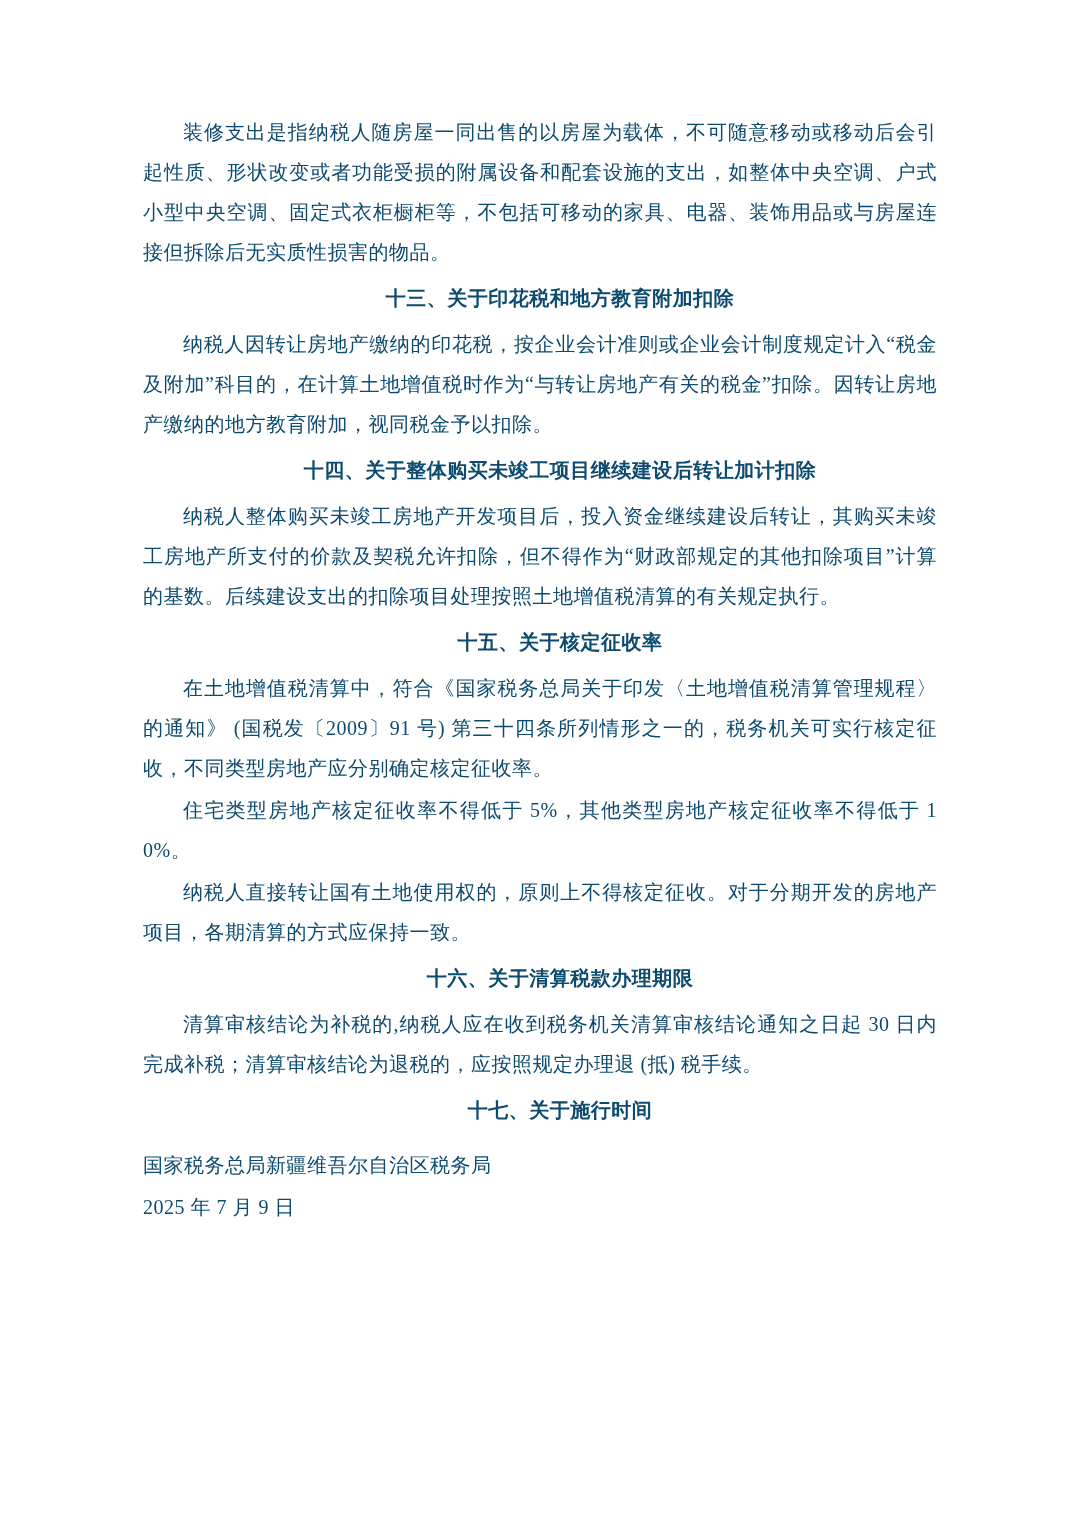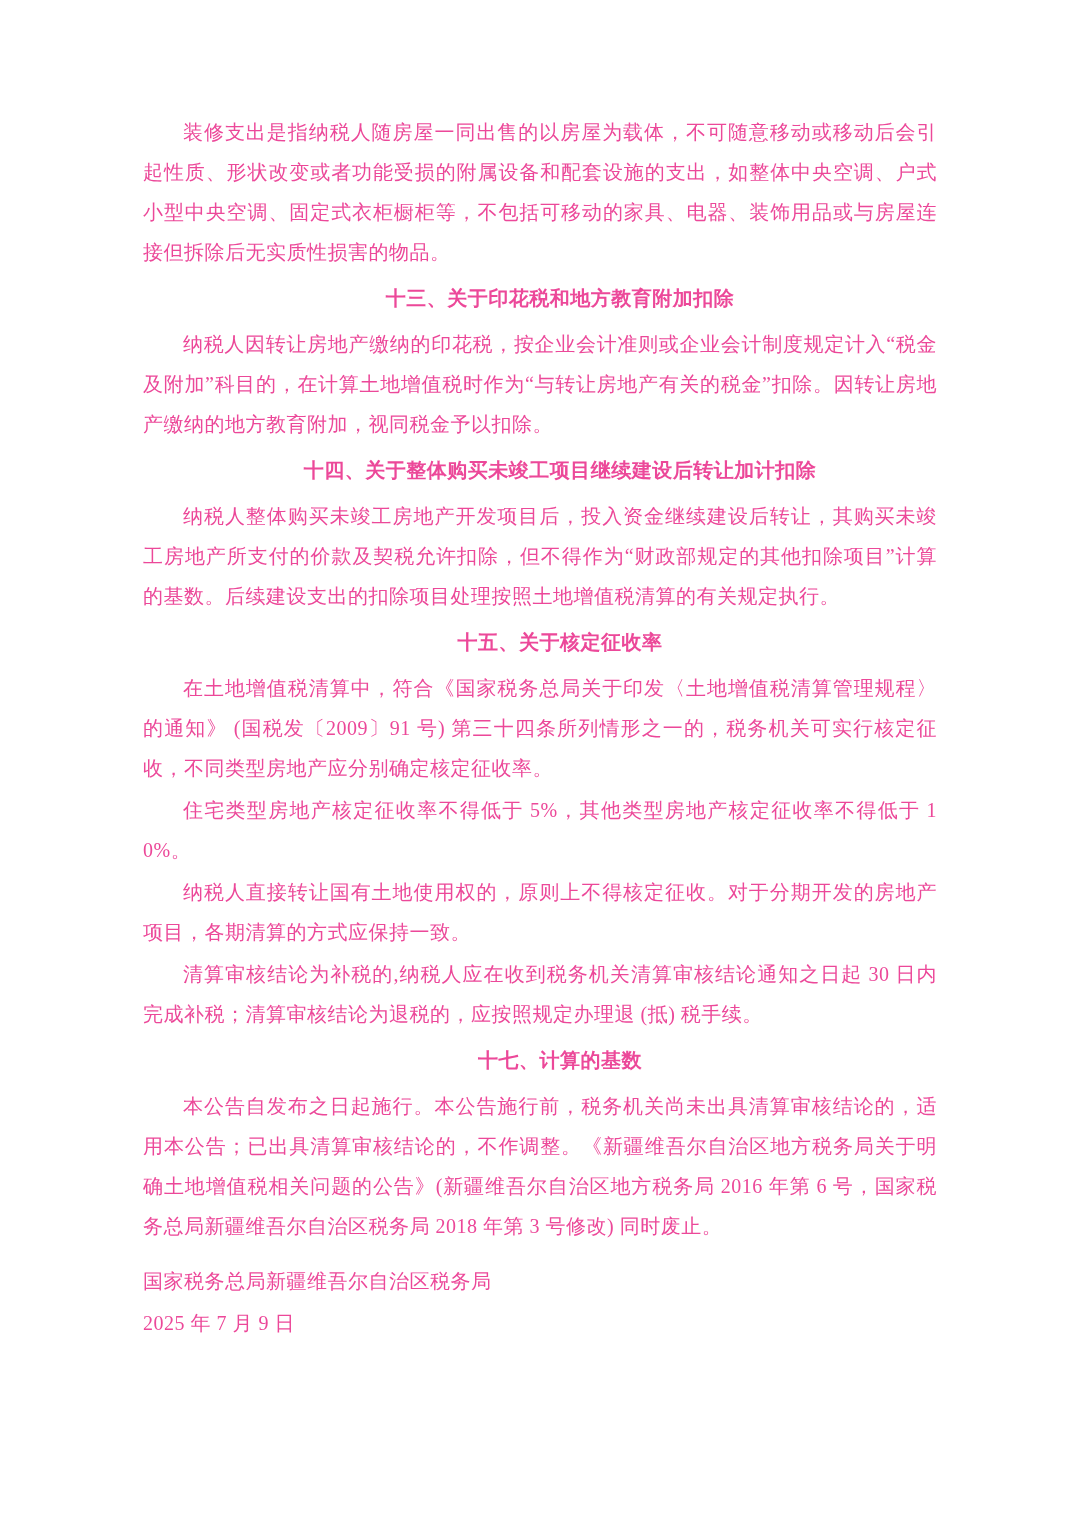--- a/index.html
+++ b/index.html
@@ -7,21 +7,21 @@
     padding: 0;
     background: #ffffff;
   }
   .page {
     position: relative;
     width: 944px;
     height: 1527px;
     background: #ffffff;
     overflow: hidden;
     font-family: "Liberation Serif", "DejaVu Serif", serif;
-    color: #ec4899;
+    color: #0c4a6e;
   }
   .doc-body {
     position: absolute;
     left: 143px;
     top: 112px;
     width: 794px;
   }
   .para {
     font-size: 20px;
     line-height: 40px;
@@ -65,21 +65,21 @@
 
   <p class="para">装修支出是指纳税人随房屋一同出售的以房屋为载体，不可随意移动或移动后会引起性质、形状改变或者功能受损的附属设备和配套设施的支出，如整体中央空调、户式小型中央空调、固定式衣柜橱柜等，不包括可移动的家具、电器、装饰用品或与房屋连接但拆除后无实质性损害的物品。</p>
       <p class="para heading">十三、关于印花税和地方教育附加扣除</p>
       <p class="para">纳税人因转让房地产缴纳的印花税，按企业会计准则或企业会计制度规定计入“税金及附加”科目的，在计算土地增值税时作为“与转让房地产有关的税金”扣除。因转让房地产缴纳的地方教育附加，视同税金予以扣除。</p>
       <p class="para heading">十四、关于整体购买未竣工项目继续建设后转让加计扣除</p>
       <p class="para">纳税人整体购买未竣工房地产开发项目后，投入资金继续建设后转让，其购买未竣工房地产所支付的价款及契税允许扣除，但不得作为“财政部规定的其他扣除项目”计算的基数。后续建设支出的扣除项目处理按照土地增值税清算的有关规定执行。</p>
       <p class="para heading">十五、关于核定征收率</p>
       <p class="para">在土地增值税清算中，符合《国家税务总局关于印发〈土地增值税清算管理规程〉的通知》 (国税发〔2009〕91 号) 第三十四条所列情形之一的，税务机关可实行核定征收，不同类型房地产应分别确定核定征收率。</p>
       <p class="para">住宅类型房地产核定征收率不得低于 5%，其他类型房地产核定征收率不得低于 10%。</p>
       <p class="para">纳税人直接转让国有土地使用权的，原则上不得核定征收。对于分期开发的房地产项目，各期清算的方式应保持一致。</p>
+      <p class="para heading">十六、关于清算税款办理期限</p>
       <p class="para">清算审核结论为补税的,纳税人应在收到税务机关清算审核结论通知之日起 30 日内完成补税；清算审核结论为退税的，应按照规定办理退 (抵) 税手续。</p>
-      <p class="para heading">十七、计算的基数</p>
-      <p class="para">本公告自发布之日起施行。本公告施行前，税务机关尚未出具清算审核结论的，适用本公告；已出具清算审核结论的，不作调整。《新疆维吾尔自治区地方税务局关于明确土地增值税相关问题的公告》(新疆维吾尔自治区地方税务局 2016 年第 6 号，国家税务总局新疆维吾尔自治区税务局 2018 年第 3 号修改) 同时废止。</p>
+      <p class="para heading">十七、关于施行时间</p>
       <div class="signature-block">
         <div class="signature">国家税务总局新疆维吾尔自治区税务局</div>
         <div class="date">2025 年 7 月 9 日</div>
       </div>
     </div>
 </div>
 
 </body></html>

